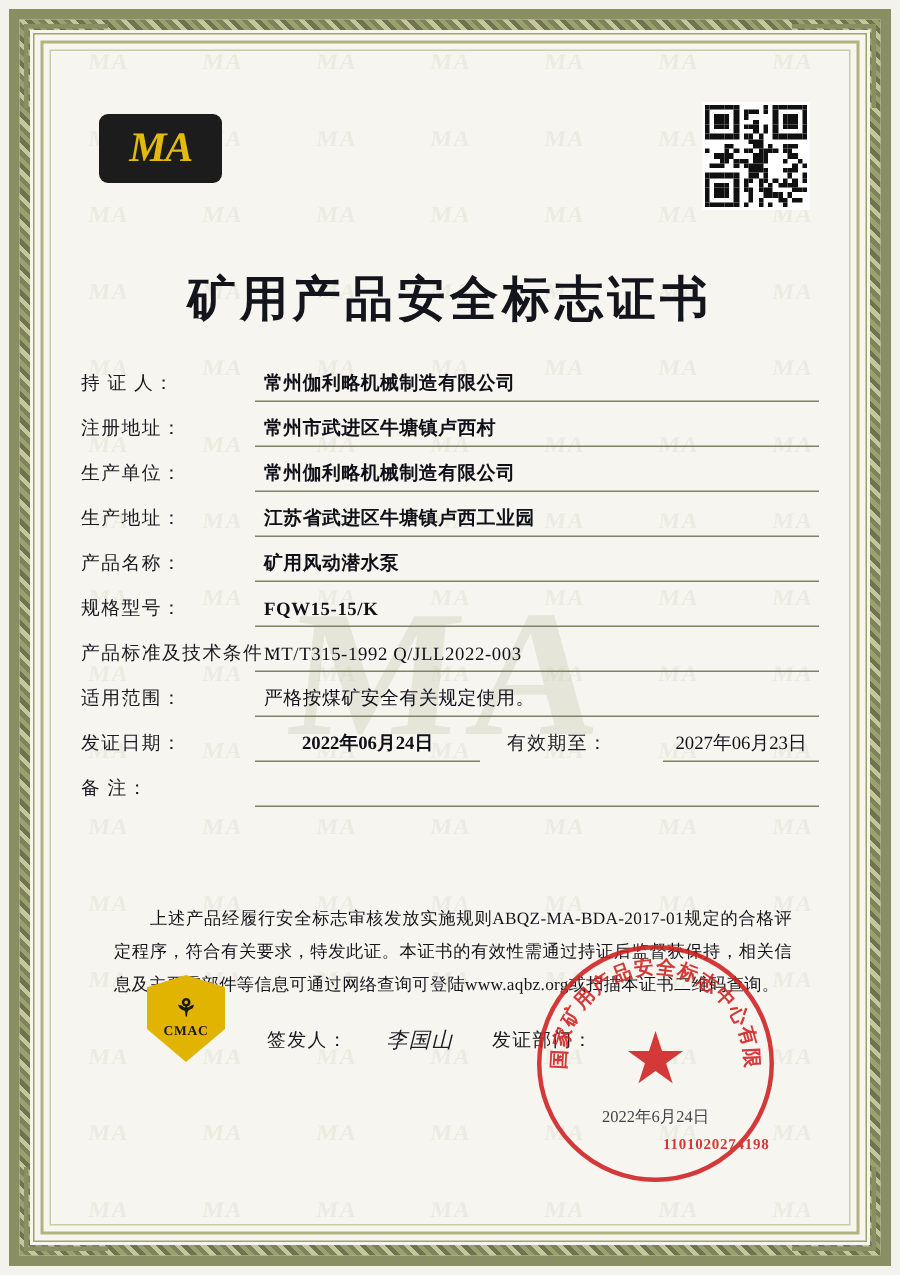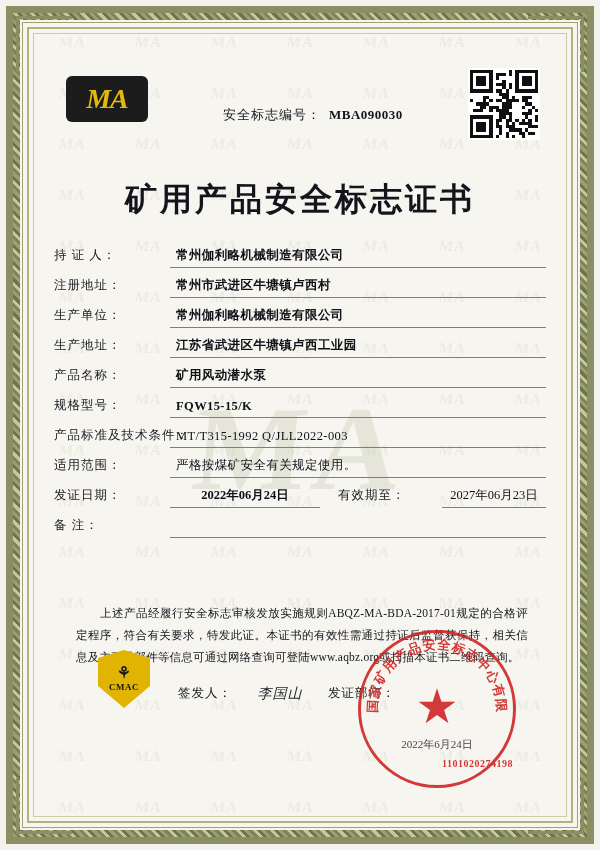--- a/index.html
+++ b/index.html
@@ -572,23 +572,20 @@
       </div>
     </div>
   <div class="bigwm">MA</div>
 
   <div class="content">
 
     <div class="ma-logo">
       <span class="ma-text">MA</span>
     </div>
 
-    <div class="cert-no">
-      <span class="label">安全标志编号：</span><span class="value">MBA090030</span>
-    </div>
 
     <div class="qr">
       <div class="qr-grid" id="qr-grid">
           <i class="on"></i>
           <i class="on"></i>
           <i class="on"></i>
           <i class="on"></i>
           <i class="on"></i>
           <i class="on"></i>
           <i class="on"></i>

